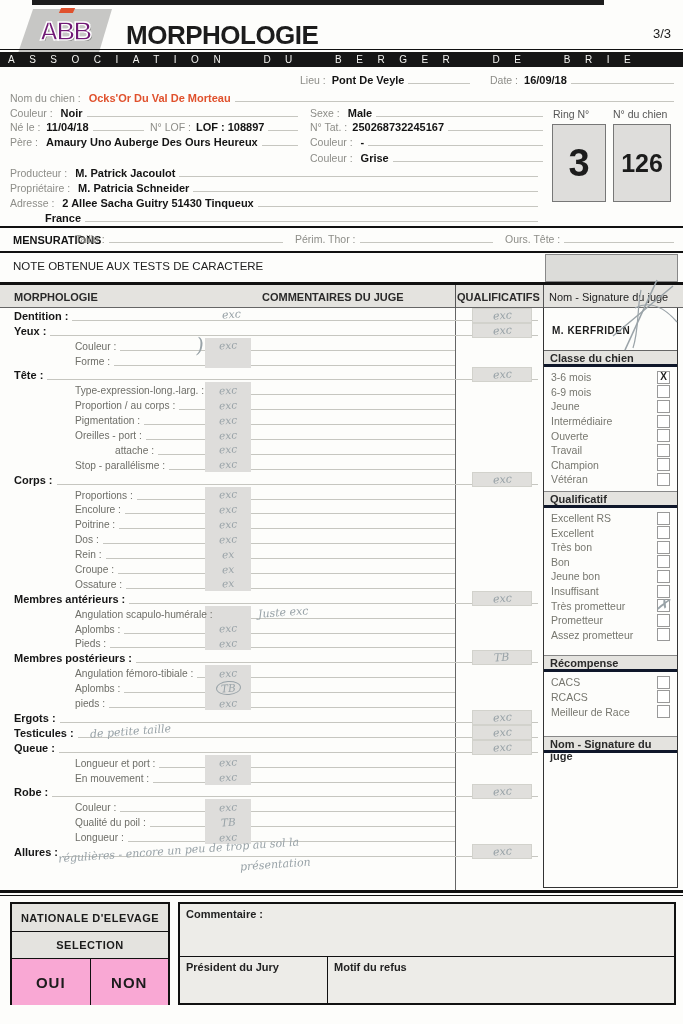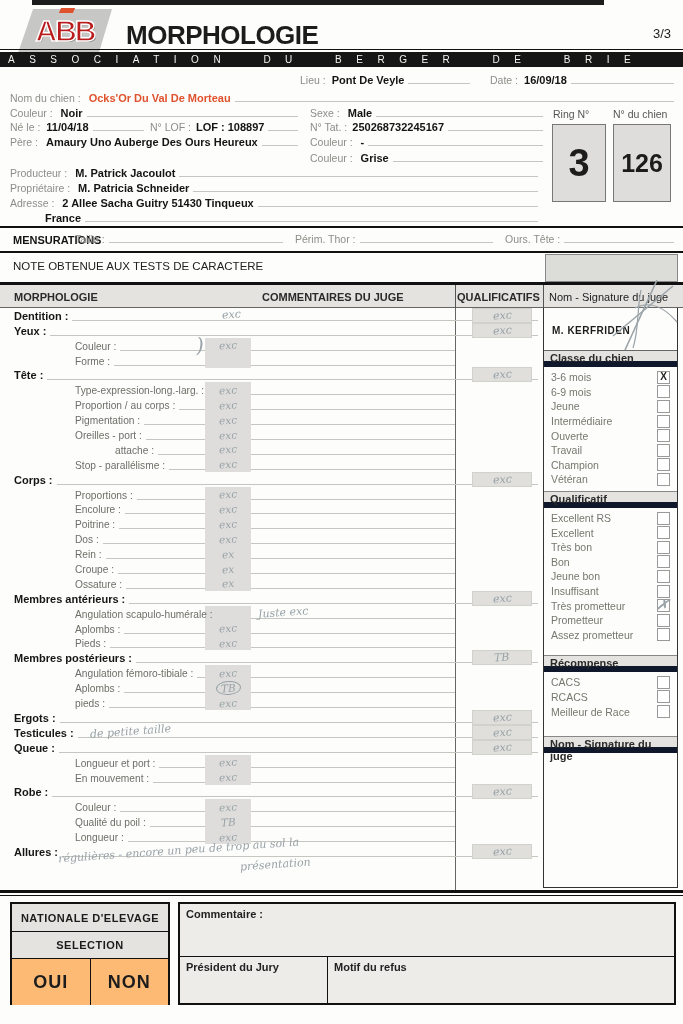--- a/index.html
+++ b/index.html
@@ -14,21 +14,21 @@
   .val{color:#141414;font-weight:bold;font-size:11px;white-space:nowrap;}
   .fill{flex:1;border-bottom:1px solid var(--line);margin:0 2px 2px 4px;}
   .hrow{display:flex;align-items:flex-end;}
   .rule{background:#111;}
   .pencil{font-family:"DejaVu Serif",serif;font-style:italic;color:var(--pencil);
           font-size:10.5px;transform:rotate(-4deg);white-space:nowrap;}
   
   .logo{left:18px;top:9px;width:94px;height:44px;background:#c7c7c5;
         clip-path:polygon(16% 0,100% 0,86% 100%,0 100%);
         display:flex;align-items:center;justify-content:center;}
-  .logo-text{font-weight:bold;font-size:30px;letter-spacing:-2px;color:#b91c1c;
+  .logo-text{font-weight:bold;font-size:26px;letter-spacing:-2px;color:#701a75;
              -webkit-text-stroke:1.5px #fff;text-shadow:1px 1px 0 #7a7a78;}
   .logo-accent{left:60px;top:8px;width:14px;height:5px;background:var(--red);transform:skewX(-25deg);}
   .doc-title{left:126px;top:20px;font-size:26px;font-weight:bold;letter-spacing:-0.5px;}
   .page-num{right:12px;top:26px;font-size:13px;}
   .assoc-line{left:0;top:49px;width:683px;height:1px;background:#111;}
   .assoc-bar{left:0;top:52px;width:683px;height:15px;background:var(--bar);color:#f3f3f0;
              font-size:10px;line-height:15px;letter-spacing:14.5px;word-spacing:11px;
              padding-left:8px;box-sizing:border-box;white-space:nowrap;overflow:hidden;}
   .scan-artifact{left:32px;top:0;width:572px;height:5px;background:#1d1d1d;}
   
@@ -59,40 +59,40 @@
   .q-box .pencil{font-size:11px;}
   .circle{border:1px solid var(--pencil);border-radius:50%;padding:0 4px;}
   .note{position:absolute;bottom:2px;font-size:11px;z-index:3;}
   .note2{left:230px !important;bottom:-12px !important;}
   .paren{position:absolute;left:186px;bottom:-4px;font-size:20px;z-index:3;}
   
   .judge-panel{left:543px;top:308px;width:135px;height:580px;border:1px solid #333;
                border-top:none;background:#fdfdfb;box-sizing:border-box;}
   .judge-block{position:relative;height:42px;border-bottom:1px solid #666;}
   .judge-name{position:absolute;left:8px;top:17px;font-size:10px;font-weight:bold;letter-spacing:0.5px;}
-  .panel-header{height:16px;background:var(--band-fill);border-bottom:6px solid #0f172a;
+  .panel-header{height:16px;background:var(--band-fill);border-bottom:3px solid #0f172a;
                 font-size:11px;font-weight:bold;color:#2a2a2a;padding:1px 0 0 6px;box-sizing:border-box;}
   .panel-section{border-top:1px solid #888;}
   .panel-section:first-of-type{border-top:none;}
   .panel-items{padding:3px 7px 4px 7px;}
   .panel-item{position:relative;display:flex;align-items:center;height:14.6px;}
   .panel-item .p-lbl{font-size:10.5px;color:#77776f;flex:1;white-space:nowrap;}
   .cbox{width:11px;height:11px;border:1px solid #999;background:#fff;position:relative;
         display:flex;align-items:center;justify-content:center;}
   .cbox .xprint{font-size:10px;font-weight:bold;color:#222;line-height:1;}
   .cbox .xpencil{position:absolute;font-family:"DejaVu Serif",serif;font-style:italic;
         color:var(--pencil);font-size:16px;top:-5px;left:-2px;transform:rotate(8deg);}
   .sig-svg{left:595px;top:278px;width:90px;height:80px;z-index:5;pointer-events:none;}
   
   .bx{box-sizing:border-box;border:2px solid #111;}
   .b-head{background:var(--band-fill);border-bottom:1px solid #111;display:flex;
           align-items:center;justify-content:center;font-size:11px;font-weight:bold;letter-spacing:0.5px;}
   .ouinon{display:flex;height:46px;}
   .ouinon>div{flex:1;display:flex;align-items:center;justify-content:center;
-              font-size:18px;font-weight:bold;letter-spacing:1px;background:#fdba74;}
+              font-size:15px;font-weight:bold;letter-spacing:1px;background:#f9a8d4;}
   .ouinon>div:first-child{border-right:1.5px solid #111;}
   .comment-box{background:#edecE8;}
   .cb-lbl{font-size:11px;font-weight:bold;color:#222;}
 </style>
 </head>
 <body>
 
 <div class="page">
 
   <div class="abs scan-artifact"></div>

